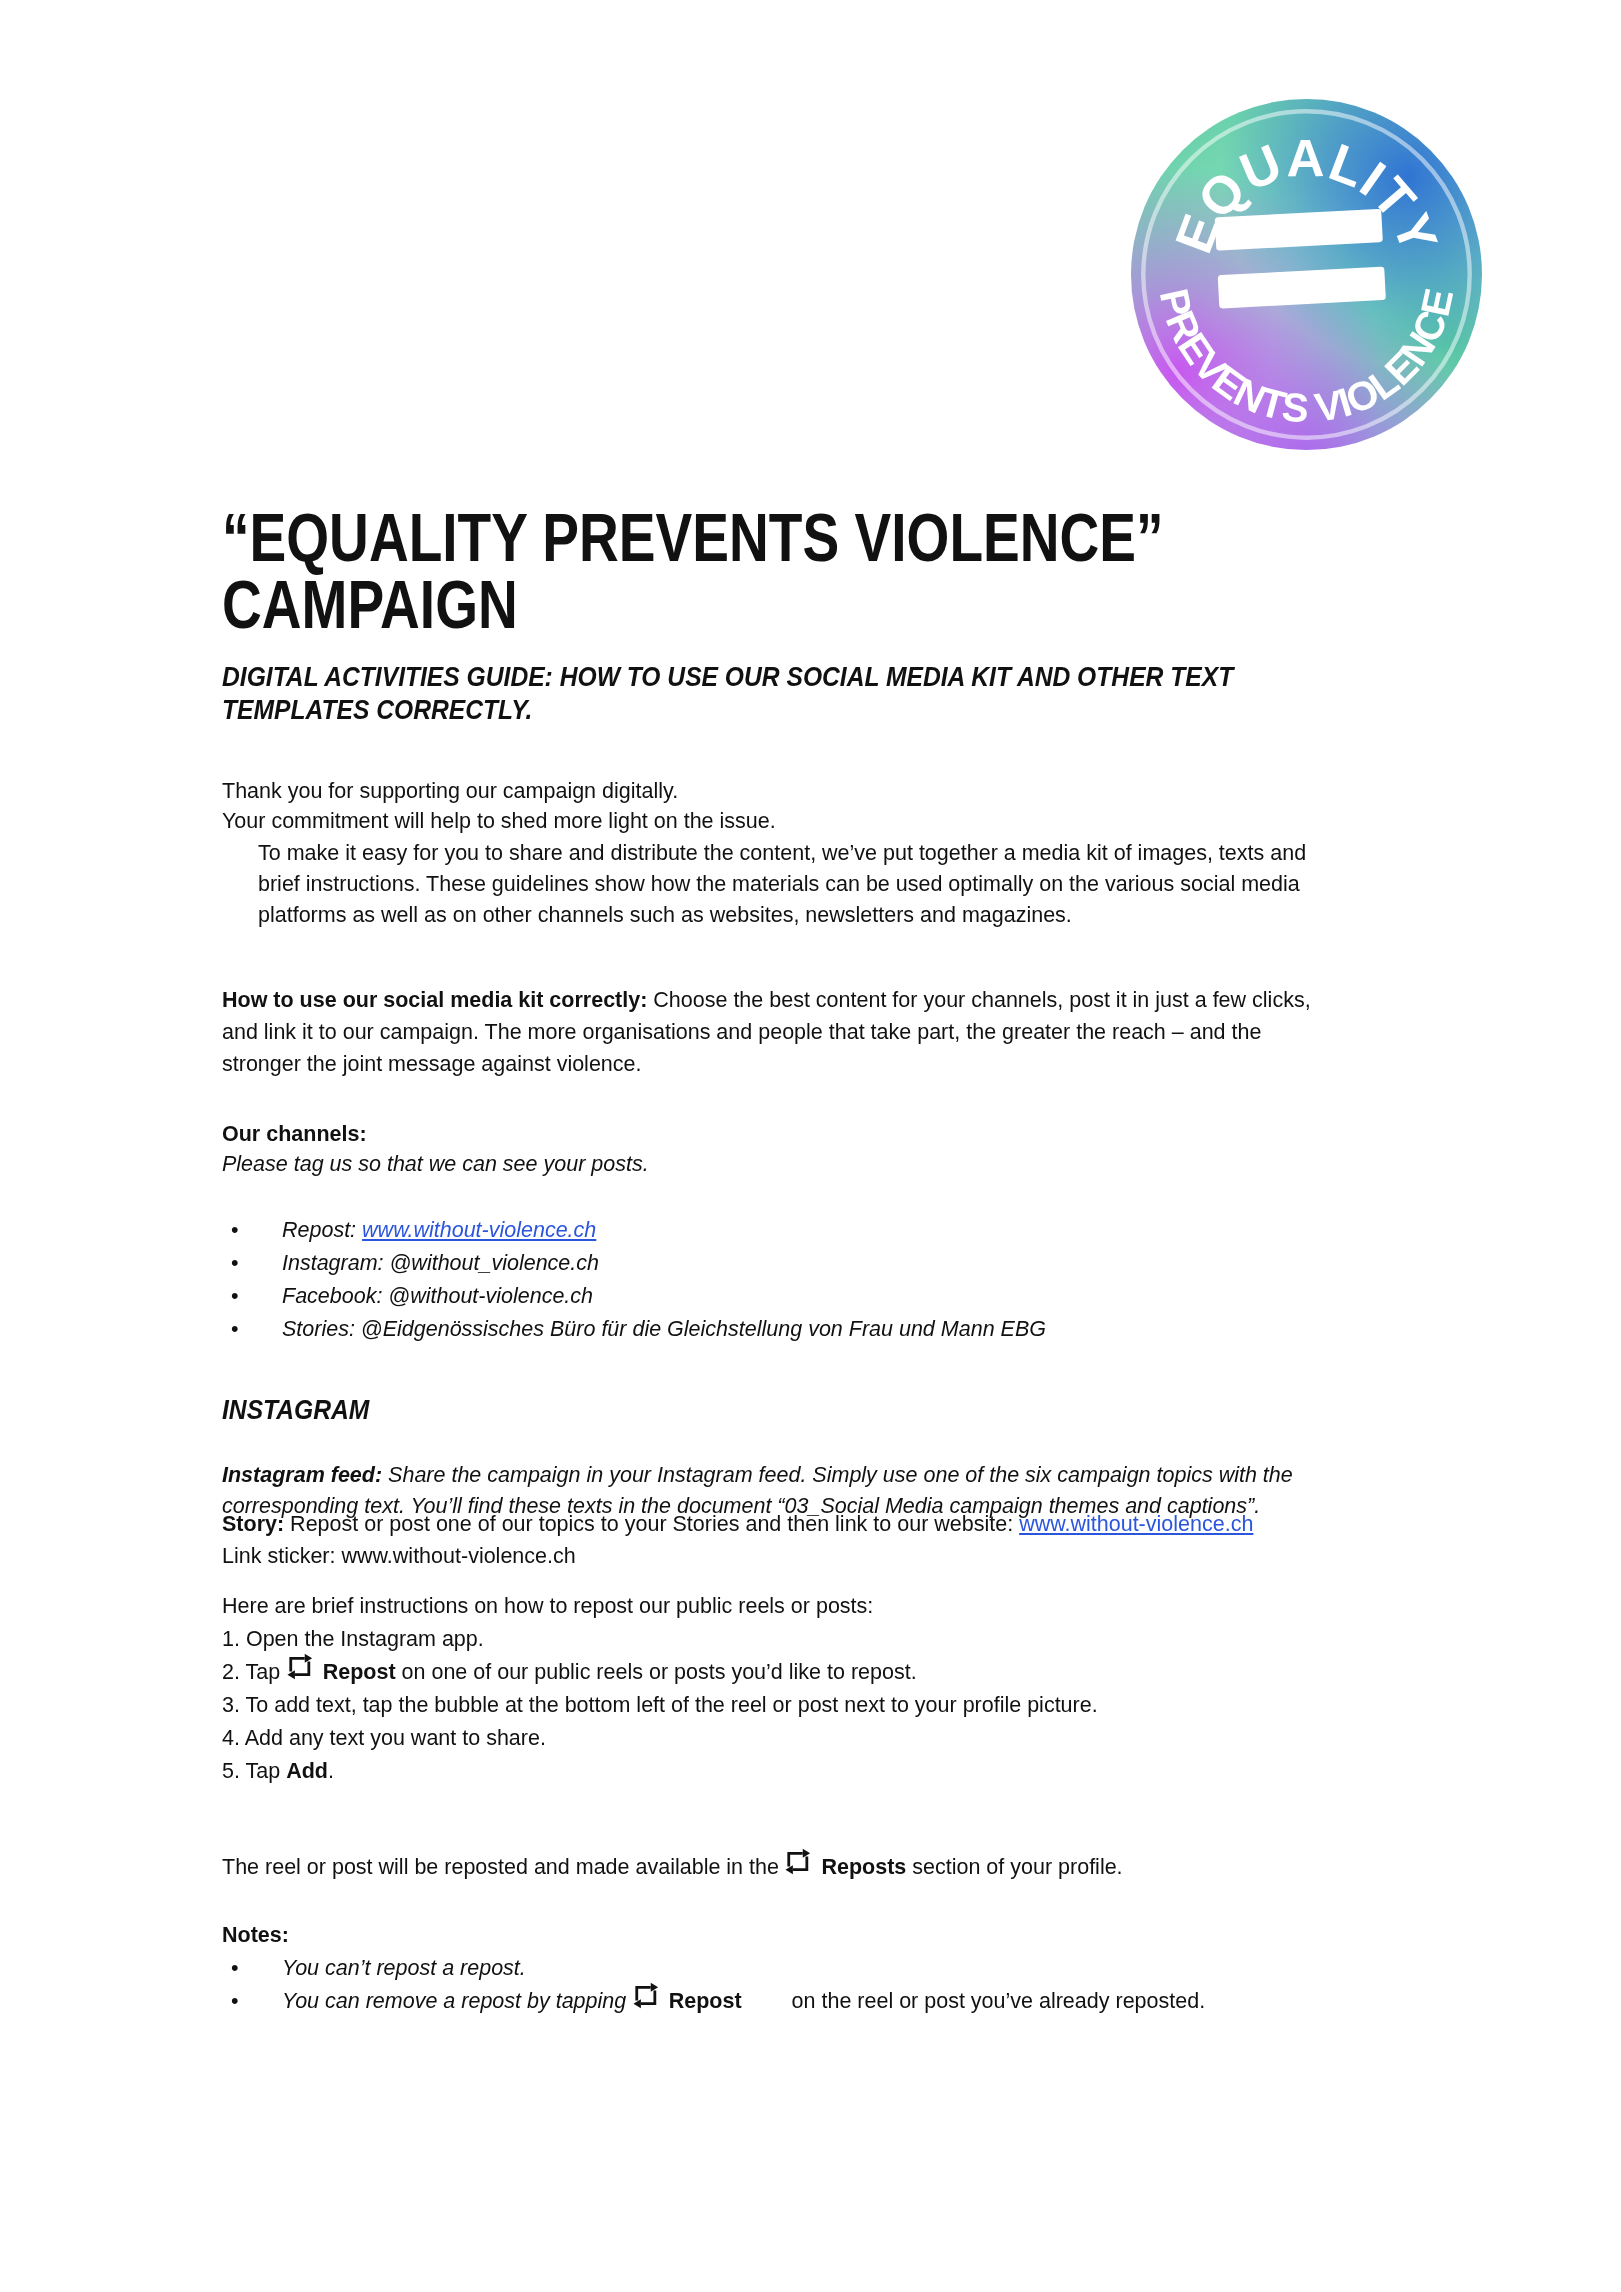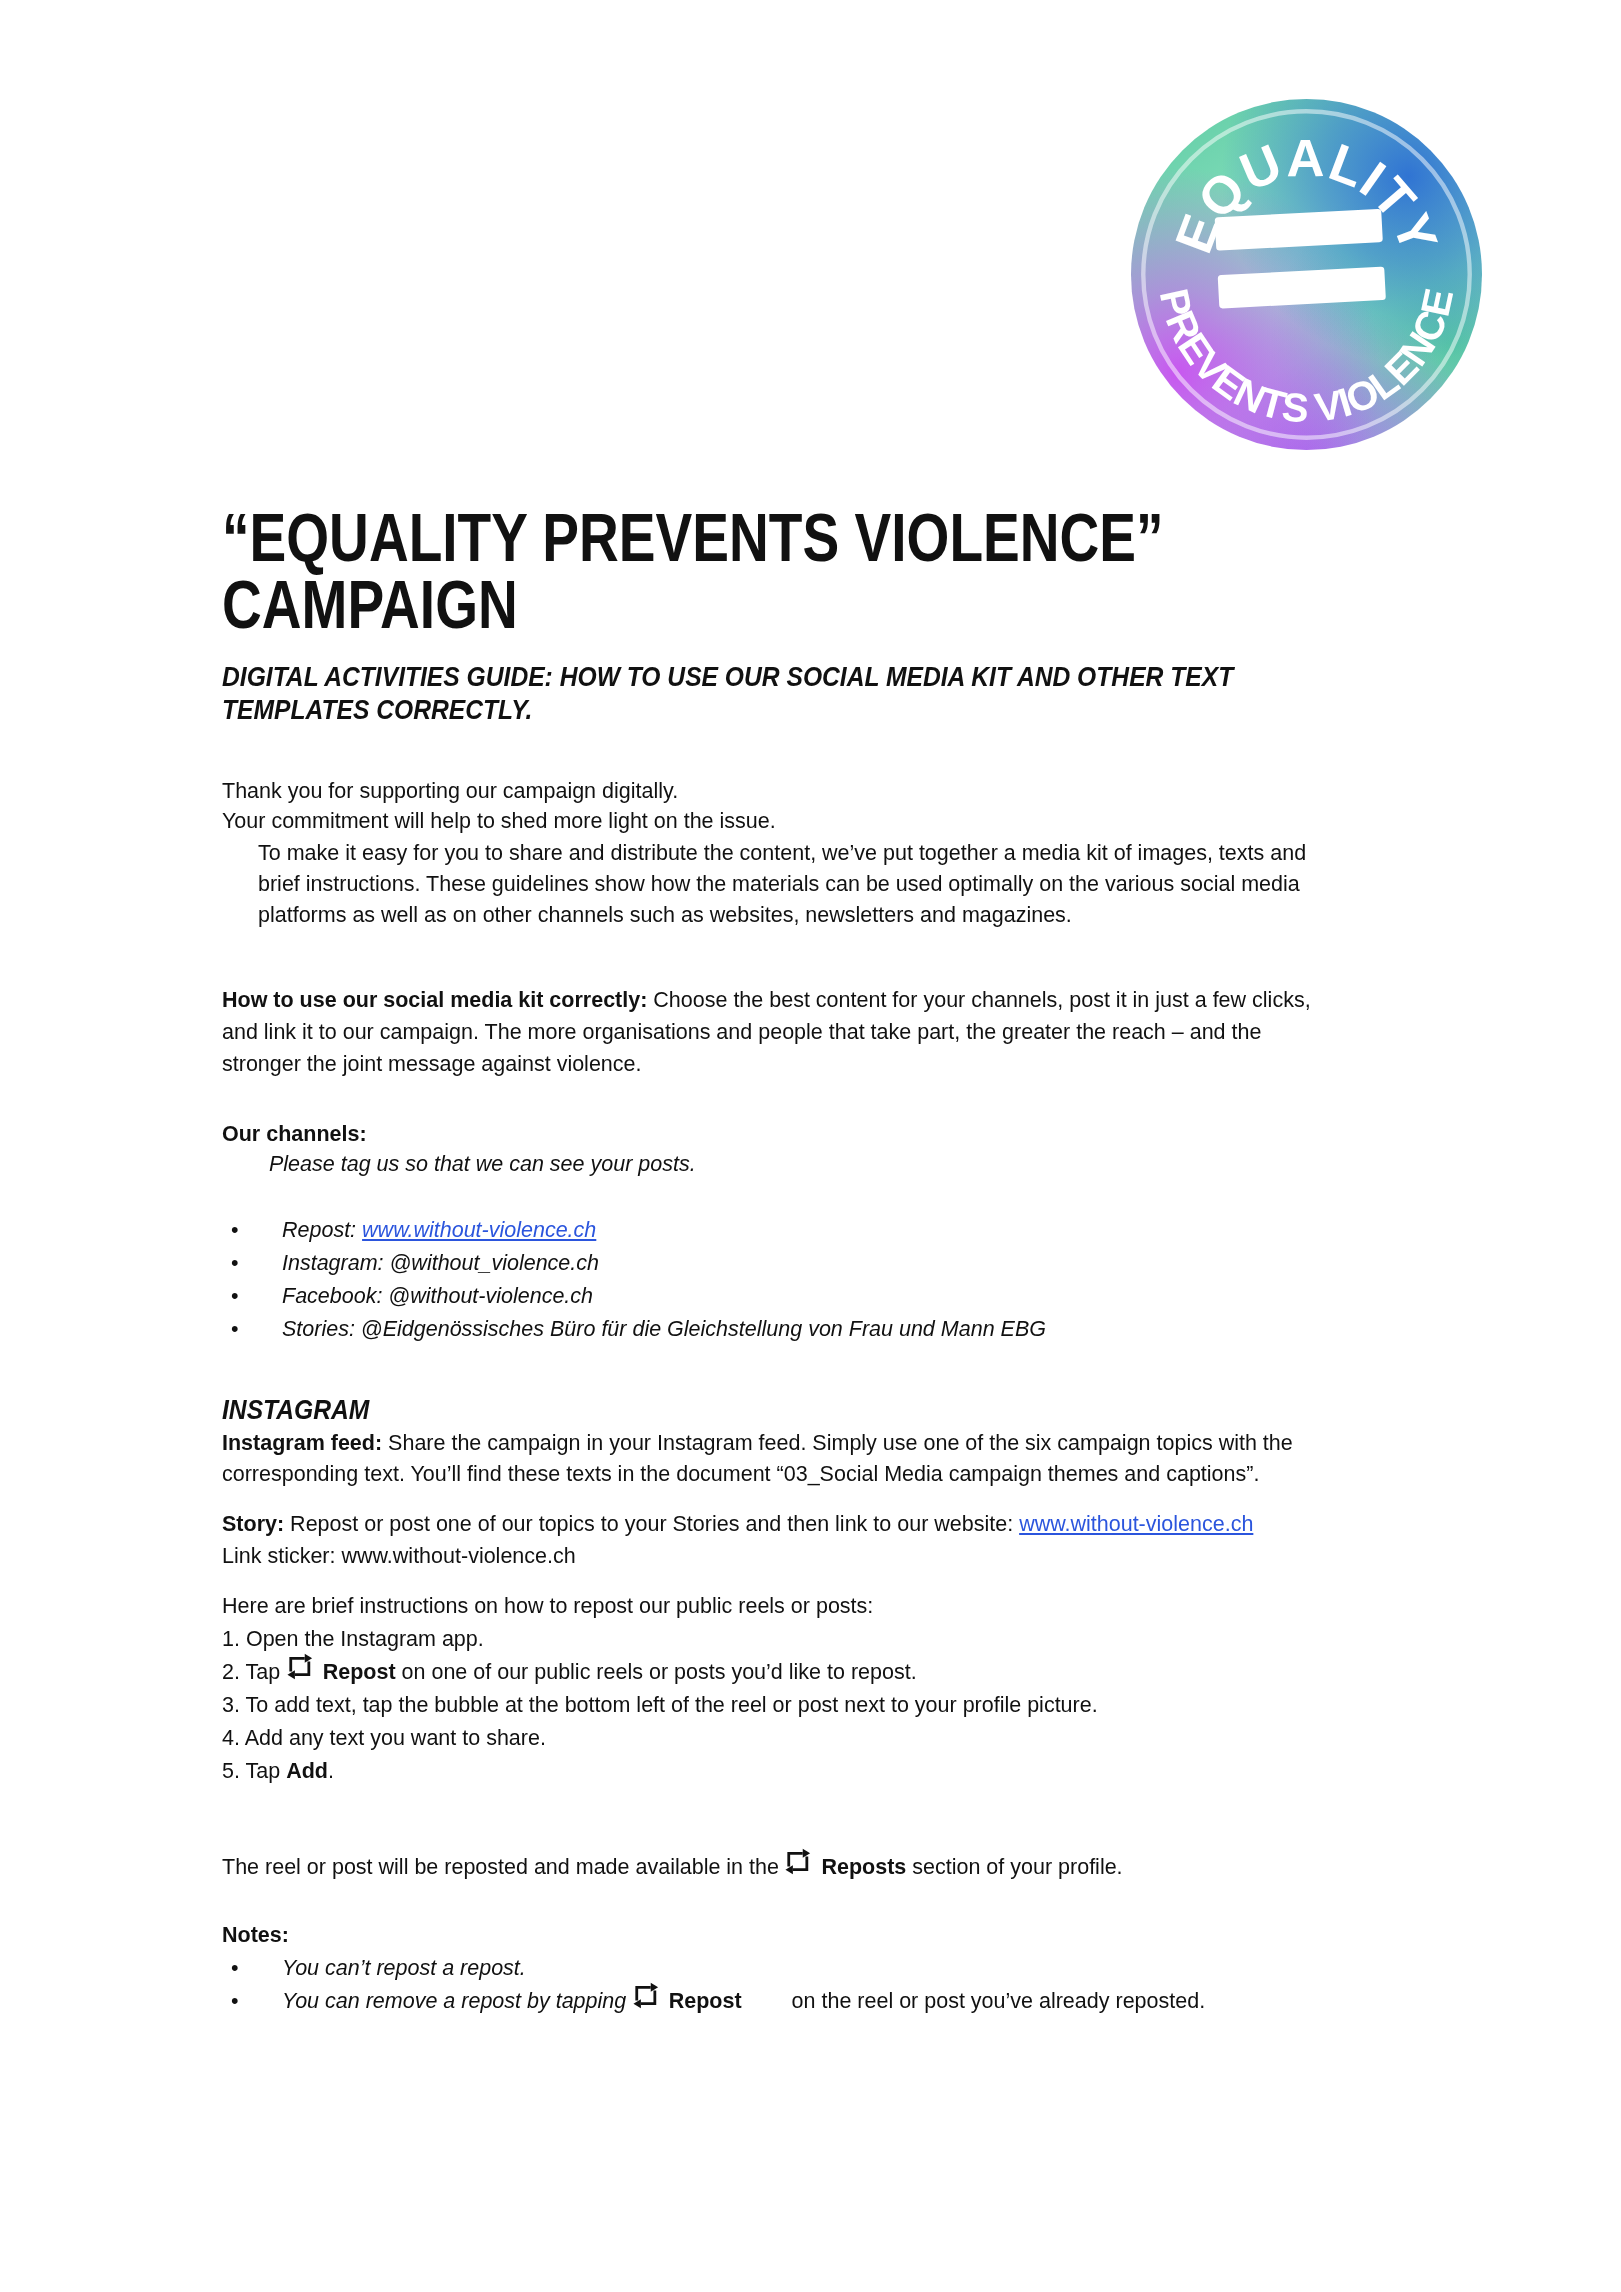--- a/index.html
+++ b/index.html
@@ -21,27 +21,27 @@
   
   .title{top:504px;font-weight:bold;font-size:68px;line-height:67px;letter-spacing:0px;}
   .condense{display:inline-block;transform:scaleX(0.81);transform-origin:0 0;white-space:nowrap;}
   .condense-sub{display:inline-block;transform:scaleX(0.88);transform-origin:0 0;white-space:nowrap;}
   .subtitle{top:660px;font-weight:bold;font-style:italic;font-size:28px;line-height:33px;}
 
   .p-thanks{top:776px;line-height:30px;}
   .p-mediakit{top:838px;line-height:31px;margin-left:36px;}
   .p-howto{top:984px;line-height:32px;}
   .ch-heading{top:1119px;font-weight:bold;}
-  .ch-tagline{top:1149px;font-style:italic;margin-left:47px;}
+  .ch-tagline{top:1149px;font-style:italic;}
   .ch-list{top:1214px;}
   .bullet-row{position:relative;display:block;height:33px;line-height:33px;padding-left:60px;font-style:italic;white-space:nowrap;}
   .bullet-dot{position:absolute;left:9px;top:0;font-style:normal;}
 
   .ig-heading{top:1396px;font-weight:bold;font-style:italic;font-size:28px;line-height:27px;}
-  .p-feed{top:1428px;line-height:31px;}
+  .p-feed{top:1460px;line-height:31px;font-style:italic;}
   .p-story{top:1508px;line-height:32px;}
   .p-repost{top:1590px;line-height:33px;}
   .p-result{top:1851px;line-height:33px;}
   .notes-heading{top:1920px;font-weight:bold;}
   .notes-list{top:1952px;}
 
   
   .repost-icon-wrap{display:inline-block;position:relative;width:30px;height:16px;vertical-align:baseline;margin:0 8px 0 4.5px;}
   .repost-icon-wrap svg{position:absolute;left:0;bottom:-6.3px;width:29.6px;height:37px;overflow:visible;}
 

